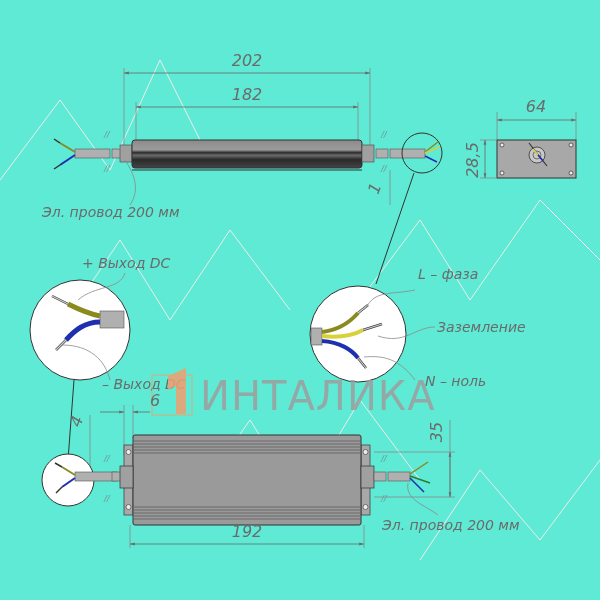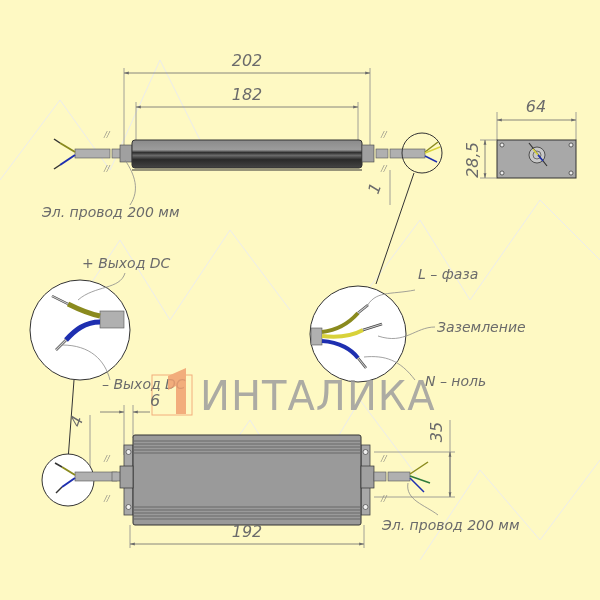--- a/index.html
+++ b/index.html
@@ -1,16 +1,16 @@
 <!DOCTYPE html>
 <html><head>
 <meta charset="utf-8">
 <style>
   html, body { margin:0; padding:0; background:#ffffff; }
-  #canvas { position:relative; width:600px; height:600px; overflow:hidden; background:#fef9c3; }
+  #canvas { position:relative; width:600px; height:600px; overflow:hidden; background:#5eead4; }
   svg { position:absolute; left:0; top:0; }
   .dimtxt { font-family:"DejaVu Sans", sans-serif; font-style:italic; font-size:16px; fill:#6b6b6b; }
   .lbl { font-family:"DejaVu Sans", sans-serif; font-style:italic; font-size:14px; fill:#6b6b6b; }
   .wm { font-family:"DejaVu Sans", sans-serif; font-size:40px; fill:#9e9e9e; letter-spacing:1px; }
 </style>
 </head>
 <body>
 
 <div id="canvas">
 <svg width="600" height="600" viewBox="0 0 600 600">

